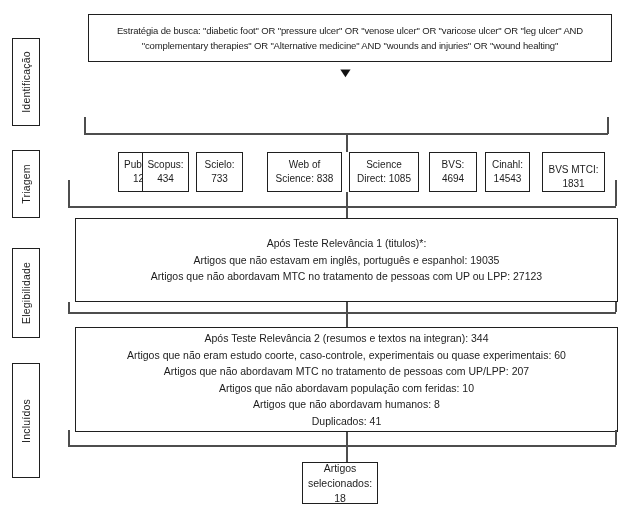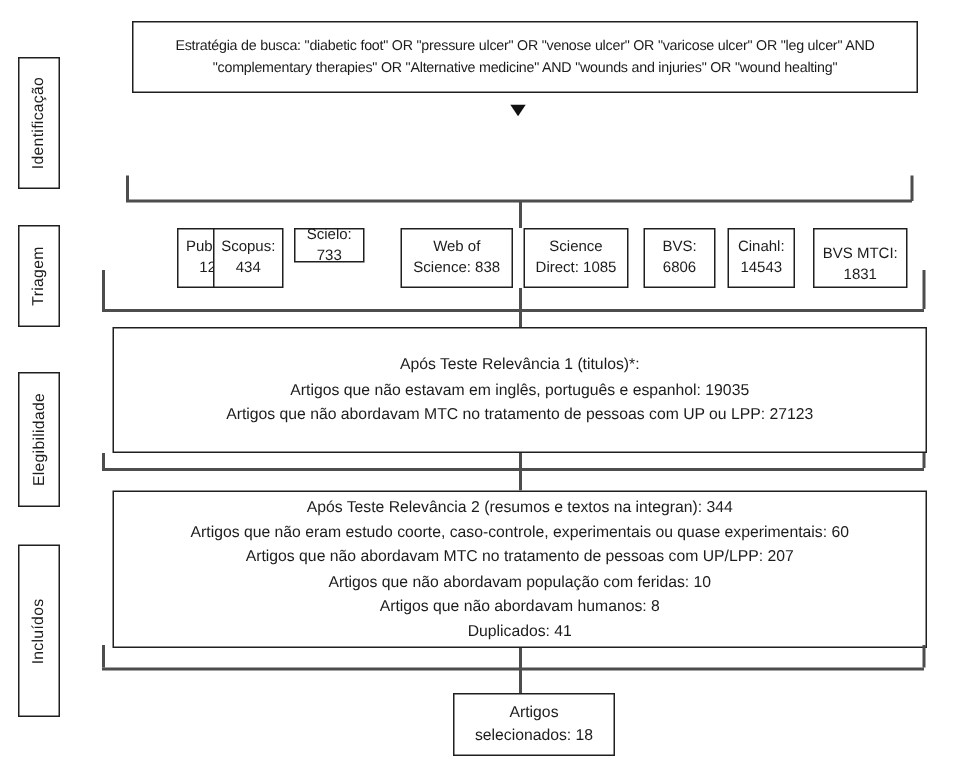--- a/index.html
+++ b/index.html
@@ -61,35 +61,35 @@
   <div class="vline" style="left:346px;top:134px;height:18px;"></div>
 
   <div class="box db-box" style="left:78px;top:152px;width:52px;height:40px;margin-left:40px;">
     <div>Pub Med</div>
     <div>1252</div>
   </div>
   <div class="box db-box" style="left:142px;top:152px;width:47px;height:40px;">
     <div>Scopus:</div>
     <div>434</div>
   </div>
-  <div class="box db-box" style="left:196px;top:152px;width:47px;height:23px;">
+  <div class="box db-box" style="left:196px;top:152px;width:47px;height:40px;">
     <div>Scielo:</div>
     <div>733</div>
   </div>
   <div class="box db-box" style="left:267px;top:152px;width:75px;height:40px;">
     <div>Web of</div>
     <div>Science: 838</div>
   </div>
   <div class="box db-box" style="left:349px;top:152px;width:70px;height:40px;">
     <div>Science</div>
     <div>Direct: 1085</div>
   </div>
   <div class="box db-box" style="left:429px;top:152px;width:48px;height:40px;">
     <div>BVS:</div>
-    <div>6806</div>
+    <div>4694</div>
   </div>
   <div class="box db-box" style="left:485px;top:152px;width:45px;height:40px;">
     <div>Cinahl:</div>
     <div>14543</div>
   </div>
   <div class="box db-box" style="left:542px;top:152px;width:63px;height:40px;justify-content:flex-end;">
     <div>BVS MTCI:</div>
     <div>1831</div>
   </div>
 
@@ -116,18 +116,18 @@
     <div>Artigos que não abordavam população com feridas: 10</div>
     <div>Artigos que não abordavam humanos: 8</div>
     <div>Duplicados: 41</div>
   </div>
 
   <div class="vline" style="left:68px;top:430px;height:15px;"></div>
   <div class="vline" style="left:615px;top:430px;height:15px;"></div>
   <div class="hline" style="left:68px;top:445px;width:548px;"></div>
   <div class="vline" style="left:346px;top:432px;height:30px;"></div>
 
-  <div class="box small-box" style="left:302px;top:462px;width:108px;height:42px;">
+  <div class="box small-box" style="left:302px;top:462px;width:76px;height:42px;">
     <div>Artigos</div>
     <div>selecionados: 18</div>
   </div>
 
 </div>
 
 </body></html>

